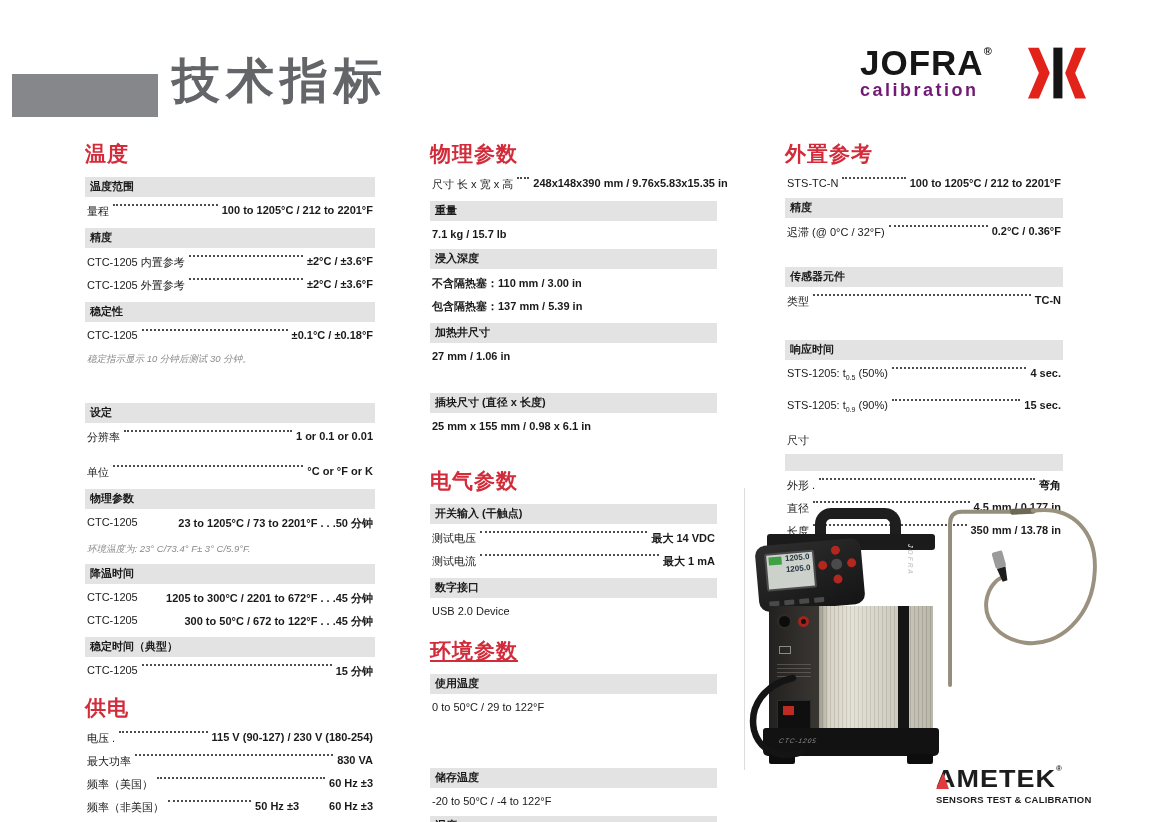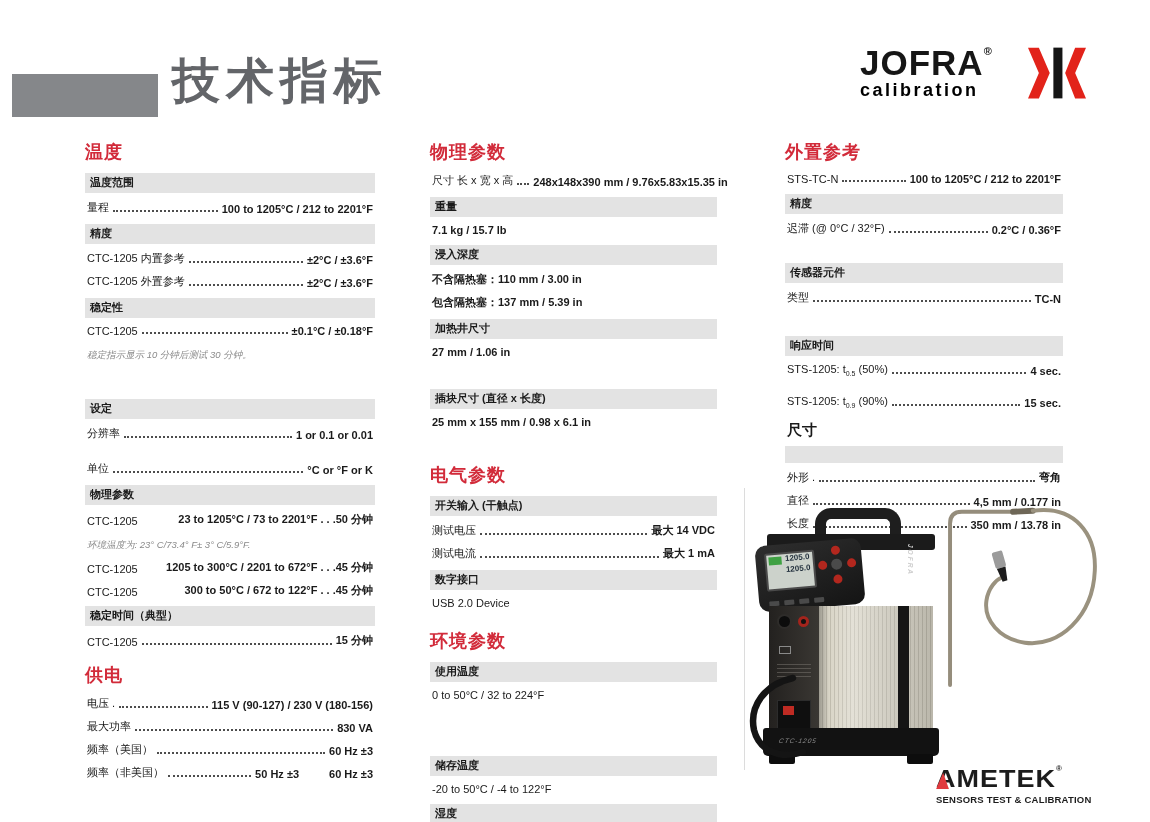--- a/index.html
+++ b/index.html
@@ -11,37 +11,37 @@
 
   
   .header-block { position:absolute; left:12px; top:74px; width:146px; height:43px; background:#85878a; }
   .page-title {
     position:absolute; left:172px; top:52px; font-size:48px; font-weight:600;
     color:#636569; letter-spacing:6px; line-height:1.2;
   }
   .jofra-logo { position:absolute; left:860px; top:46px; display:flex; align-items:flex-start;gap:27px; }
   .jofra-word { font-size:35px; font-weight:800; letter-spacing:1px; line-height:0.95; color:#161616; }
   .jofra-word sup { font-size:11px; font-weight:700; vertical-align:top; }
-  .jofra-tag { font-size:18px; font-weight:700; color:#000000; letter-spacing:2.5px; margin-top:1px; }
+  .jofra-tag { font-size:18px; font-weight:700; color:#701a75; letter-spacing:2.5px; margin-top:1px; }
   .jofra-mark { width:58px; height:52px; margin-left:8px; margin-top:1px; }
 
   
   .col { position:absolute; top:140px; font-size:11px; }
   #col1 { left:85px;  width:290px; }
   #col2 { left:430px; width:287px; }
   #col3 { left:785px; width:278px; }
 
   .section-title {
     font-family:"Liberation Serif","DejaVu Serif",serif;
-    color:#d22b3a; font-size:18px; font-weight:700; letter-spacing:1px; margin:15px 0 9px;
+    color:#d22b3a; font-size:21px; font-weight:700; letter-spacing:1px; margin:15px 0 9px;
   }
   .col > .section-title:first-child { margin-top:0; }
   .bar { background:#e3e3e3; font-weight:700; font-size:11px; padding:2px 5px 3px; margin:9px 0 7px; min-height:17px; }
-  .subhead { font-weight:700; font-size:15px; margin:12px 0 6px; padding-left:2px; }
-  .row { display:flex; align-items:flex-end; margin:0 0 8px; padding:0 2px; }
+  .subhead { font-weight:400; font-size:11px; margin:20px 0 6px; padding-left:2px; }
+  .row { display:flex; align-items:flex-start; margin:0 0 8px; padding:0 2px; }
   .row .label { white-space:nowrap; }
   .row .label sub { font-size:7px; }
   .row .dots { flex:1 1 auto; min-width:12px; border-bottom:2px dotted #4d4d4d; margin:0 4px 3px; }
   .row .value { font-weight:700; white-space:nowrap; }
   .row .value2 { margin-left:30px; }
   .row.nodots { justify-content:space-between; }
   .plain { font-size:11px; margin:0 0 8px; padding:0 2px; }
   .plain.b { font-weight:700; }
   .note { font-size:9.5px; font-style:italic; color:#8a8a8a; margin:12px 0 8px; padding:0 2px; }
 
@@ -155,39 +155,40 @@
         <span class="label">单位</span>
         <span class="dots"></span>
         <span class="value">°C or °F or K</span>
       </div>
       <div class="bar">物理参数</div>
       <div class="row nodots">
         <span class="label">CTC-1205</span>
         <span class="value">23 to 1205°C / 73 to 2201°F . . .50 分钟</span>
       </div>
       <div class="note">环境温度为: 23° C/73.4° F± 3° C/5.9°F.</div>
+      <div class="bar" style="margin-top: 6px;">降温时间</div>
       <div class="row nodots">
         <span class="label">CTC-1205</span>
         <span class="value">1205 to 300°C / 2201 to 672°F . . .45 分钟</span>
       </div>
       <div class="row nodots">
         <span class="label">CTC-1205</span>
         <span class="value">300 to 50°C / 672 to 122°F . . .45 分钟</span>
       </div>
       <div class="bar" style="margin-top: 6px;">稳定时间（典型）</div>
       <div class="row">
         <span class="label">CTC-1205</span>
         <span class="dots"></span>
         <span class="value">15 分钟</span>
       </div>
       <div class="section-title">供电</div>
       <div class="row">
         <span class="label">电压 .</span>
         <span class="dots"></span>
-        <span class="value">115 V (90-127) / 230 V (180-156)</span>
+        <span class="value">115 V (90-127) / 230 V (180-254)</span>
       </div>
       <div class="row">
         <span class="label">最大功率</span>
         <span class="dots"></span>
         <span class="value">830 VA</span>
       </div>
       <div class="row">
         <span class="label">频率（美国）</span>
         <span class="dots"></span>
         <span class="value">60 Hz ±3</span>
@@ -224,23 +225,23 @@
         <span class="dots"></span>
         <span class="value">最大 14 VDC</span>
       </div>
       <div class="row">
         <span class="label">测试电流</span>
         <span class="dots"></span>
         <span class="value">最大 1 mA</span>
       </div>
       <div class="bar">数字接口</div>
       <div class="plain">USB 2.0 Device</div>
-      <div class="section-title" style="margin-top: 20px;">环境参数</div>
+      <div class="section-title" style="margin-top: 20px; text-decoration: underline;">环境参数</div>
       <div class="bar" style="margin-top: 2px;">使用温度</div>
-      <div class="plain">0 to 50°C / 32 to 224°F</div>
+      <div class="plain">0 to 50°C / 29 to 122°F</div>
       <div style="height: 38px;"></div>
       <div class="bar">储存温度</div>
       <div class="plain">-20 to 50°C / -4 to 122°F</div>
       <div class="bar">湿度</div>
       <div class="plain">5 to 90% Rh, non-condensing</div>
     </div>
   <div class="col" id="col3">
       <div class="section-title">外置参考</div>
       <div class="row">
         <span class="label">STS-TC-N</span>

